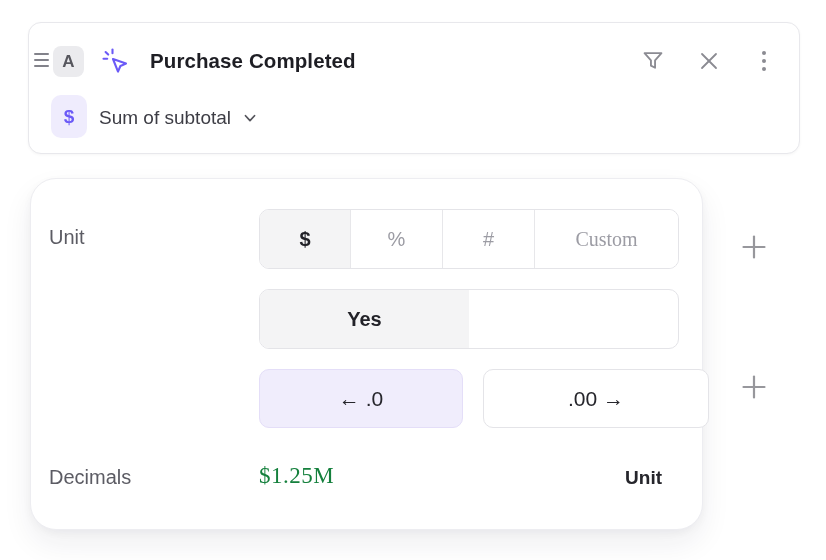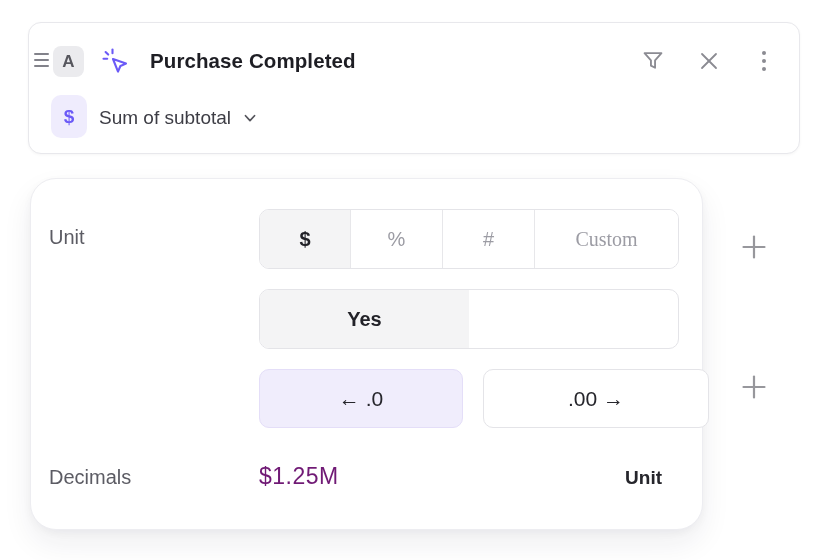--- a/index.html
+++ b/index.html
@@ -67,22 +67,22 @@
 
   .dec-btn {
     position:absolute; top:190px; height:59px; border-radius:10px; cursor:pointer;
     font-family:inherit; font-size:21px; color:#26262c; font-weight:500;
     display:flex; align-items:center; justify-content:center;
   }
   .dec-left  { left:228px; width:204px; background:#f0edfc; border:1px solid #e4def8; }
   .dec-right { left:452px; width:226px; background:#ffffff; border:1px solid #e4e4e8; }
 
   .preview-value {
-    position:absolute; left:228px; top:284px; font-family:Liberation Sans, sans-serif;
-    font-size:23px; color:#701a75; letter-spacing:0.5px;
+    position:absolute; left:228px; top:284px; font-family:Liberation Serif, serif;
+    font-size:23px; color:#15803d; letter-spacing:0.5px;
   }
   .reset-btn {
     position:absolute; right:40px; top:288px; background:none; border:none; cursor:pointer;
     font-family:inherit; font-size:19px; font-weight:600; color:#26262c;
   }
 
   
   .plus-btn { position:absolute; left:740px; width:28px; height:28px; background:none; border:none; cursor:pointer; }
   .plus-top { top:233px; } .plus-bottom { top:373px; }
 </style>

